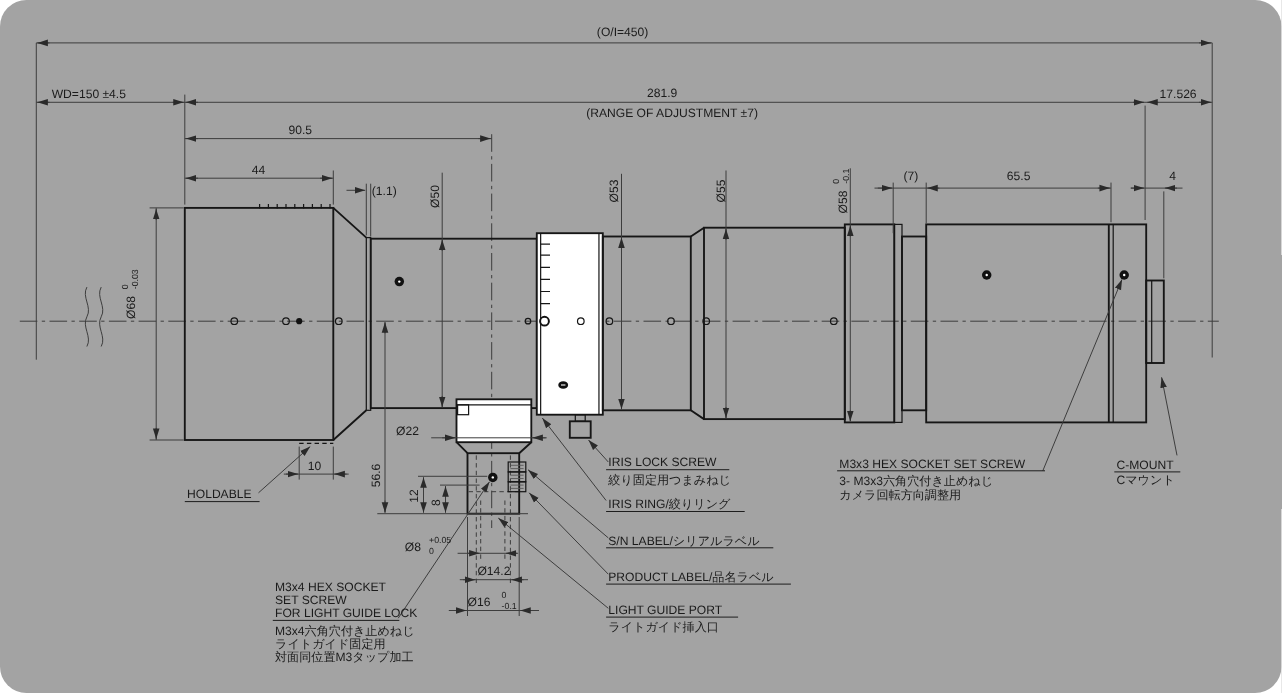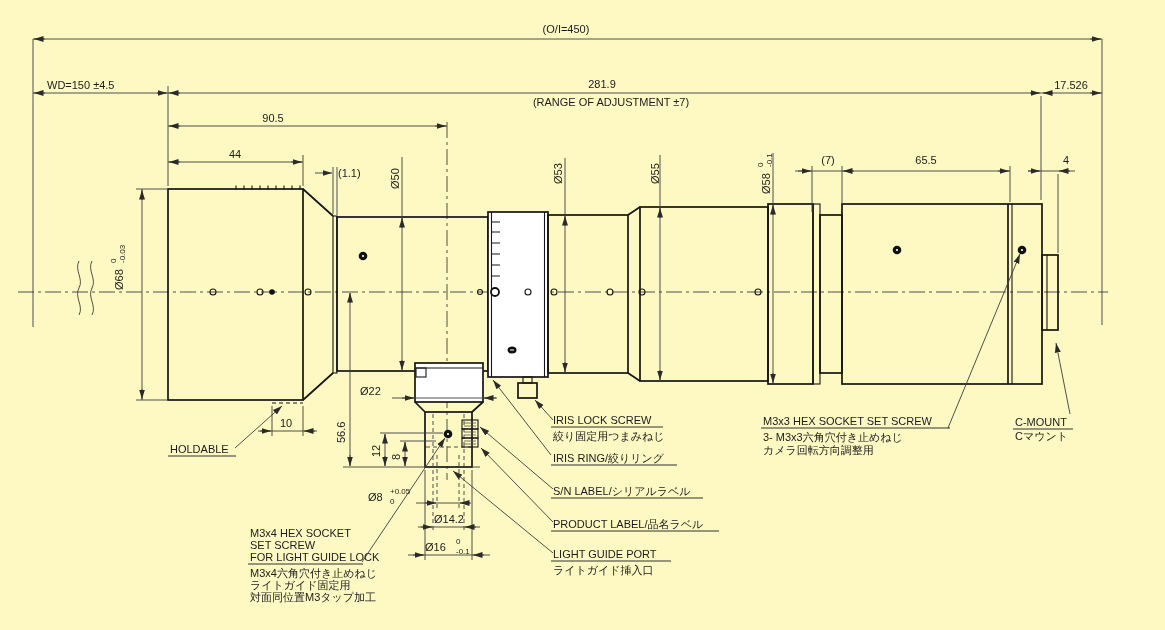--- a/index.html
+++ b/index.html
@@ -1,17 +1,17 @@
 <!DOCTYPE html>
 <html><head>
 <meta charset="utf-8">
 <style>
   html,body{margin:0;padding:0;background:#ffffff;}
-  .stage{position:relative;width:1165px;height:630px;background:#fef9c3;overflow:hidden;
-         font-family:"Liberation Sans","DejaVu Sans",sans-serif;}
+  .stage{position:relative;width:1165px;height:630px;background:#a3a3a3;overflow:hidden;
+         font-family:"Liberation Sans","DejaVu Sans",sans-serif;border-radius:24px;}
   svg text{font-family:"Liberation Sans","DejaVu Sans",sans-serif;fill:#1b1b1b;}
   .t{font-size:11px;}
   .tm{text-anchor:middle;}
   .ts{font-size:8px;}
   .o{stroke:#161616;stroke-width:1.7;fill:none;}
   .o2{stroke:#161616;stroke-width:1.1;fill:none;}
   .of{stroke:#161616;stroke-width:1.7;fill:#ffffff;}
   .d{stroke:#3c3c3c;stroke-width:0.9;fill:none;}
   .dsh{stroke-dasharray:4 3;}
   .cl{stroke:#3c3c3c;stroke-width:0.9;fill:none;stroke-dasharray:16 4 3 4;}

